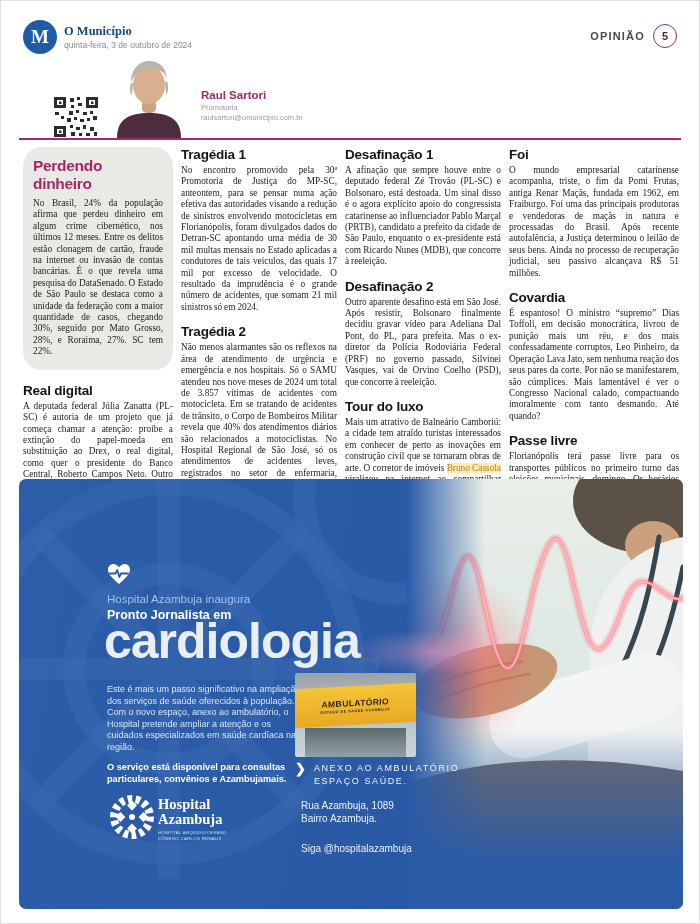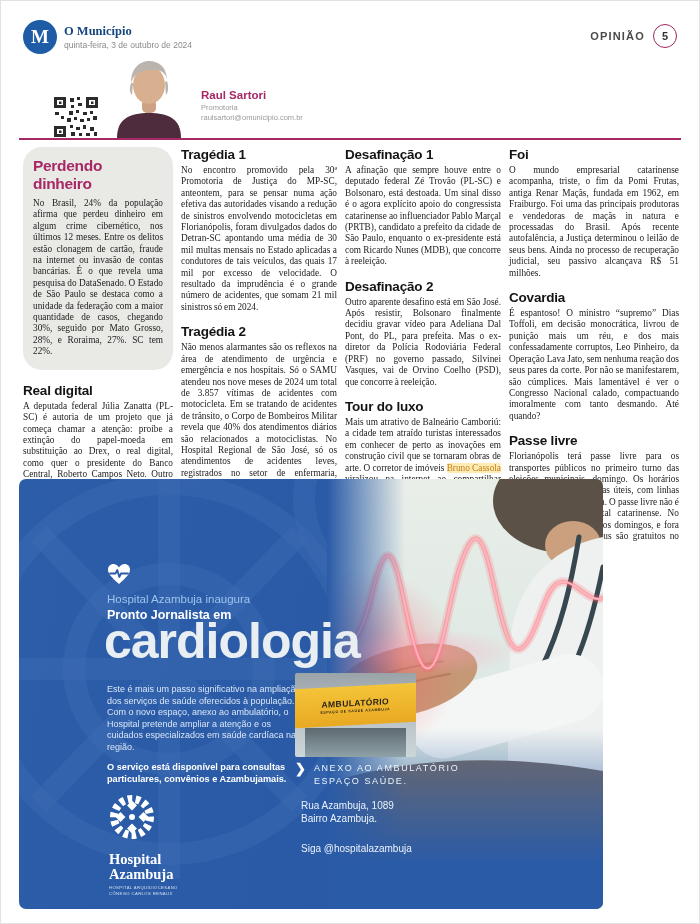--- a/index.html
+++ b/index.html
@@ -41,21 +41,21 @@
                 margin-bottom:3px; }
   .article p, .lead-box p {
       font-family:"Liberation Serif", serif; font-size:9.3px; line-height:11.4px;
       color:#222; text-align:justify; word-spacing:-0.4px; hyphens:auto; }
   .lead-box { background:#e9e9e6; border-radius:19px; padding:10px 10px 12px; margin-bottom:13px; }
   .lead-box h2 { font-size:15.5px; font-weight:bold; color:#a62864; letter-spacing:-0.3px;
                  margin-bottom:5px; }
   .hl { color:#c07f17; background:rgba(255,220,120,0.55); border-radius:2px; }
 
   
-  .ad { position:absolute; top:478px; left:18px; width:584px; height:430px;
+  .ad { position:absolute; top:478px; left:18px; width:664px; height:430px;
         border-radius:7px; overflow:hidden;
         background:linear-gradient(100deg,#2c5da8 0%, #2a5aa6 55%, #1d4f97 100%); }
   .ad-pattern { position:absolute; left:-50px; top:-40px; opacity:0.6; }
   .ad-photo { position:absolute; right:0; top:0; width:276px; height:430px; }
   .ad-flare { position:absolute; left:330px; top:150px; width:170px; height:46px;
               background:radial-gradient(ellipse at center, rgba(255,160,190,0.45), rgba(255,160,190,0) 70%); }
   .ad-heart { position:absolute; left:88px; top:84px; }
   .ad-kicker { position:absolute; left:88px; top:114px; font-size:11.5px; color:#9fc3ec; }
   .ad-subtitle { position:absolute; left:88px; top:129px; font-size:12.5px; font-weight:bold; color:#ffffff; }
   .ad-headline { position:absolute; left:85px; top:136px; font-size:50px; line-height:52px;
@@ -71,21 +71,21 @@
                   background:linear-gradient(180deg,#5d6a70,#8fa2a8); }
   .awning { position:absolute; left:-4%; top:16%; width:108%; height:46%;
             background:linear-gradient(180deg,#f4c439,#e9a922); transform:skewY(-3deg);
             display:flex; flex-direction:column; align-items:center; justify-content:center; }
   .awning .l1 { font-size:8.5px; font-weight:bold; color:#2a2418; letter-spacing:0.4px; }
   .awning .l2 { font-size:3.6px; font-weight:bold; color:#2a2418; letter-spacing:0.6px; margin-top:1px; }
   .inset-caption { position:absolute; left:276px; top:283px; display:flex; gap:8px; }
   .inset-caption .chev { color:#fff; font-size:13px; font-weight:bold; line-height:13px; }
   .inset-caption .cap { font-size:9px; line-height:12.5px; letter-spacing:1.6px;
                         color:#eef4fa; }
-  .ad-logo-row { position:absolute; left:90px; top:315px; display:flex; gap:9px; align-items:flex-start;flex-direction:column; }
+  .ad-logo-row { position:absolute; left:90px; top:315px; display:flex; gap:3px; align-items:flex-start; }
   .ad-logo-name { font-family:"Liberation Serif", serif; font-weight:bold; font-size:14.5px;
                   line-height:15px; color:#ffffff; margin-top:3px; }
   .ad-logo-sub { font-size:4.2px; line-height:5.5px; color:#cfe0f2; letter-spacing:0.4px; margin-top:3px; }
   .ad-address { position:absolute; left:282px; top:320px; font-size:10px; line-height:13px; color:#eaf2fb; }
   .ad-social { position:absolute; left:282px; top:364px; font-size:10px; color:#eaf2fb;text-align:center; }
 </style>
 </head>
 <body>
 
 <div class="page">

